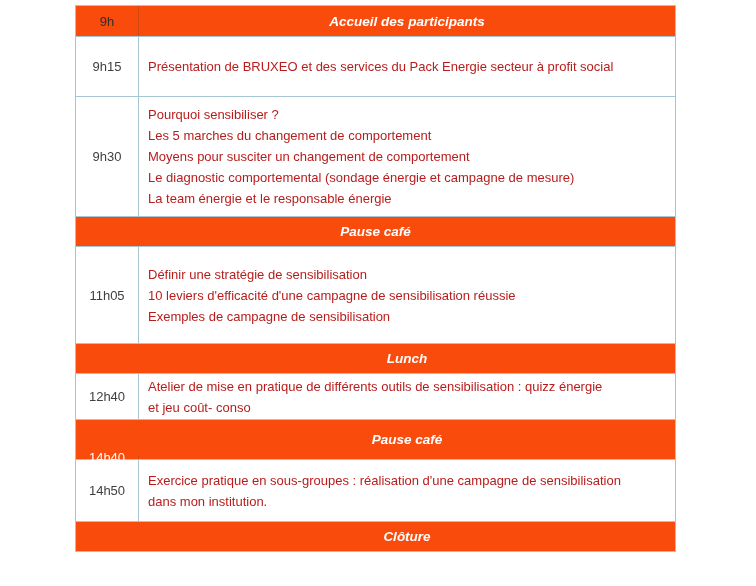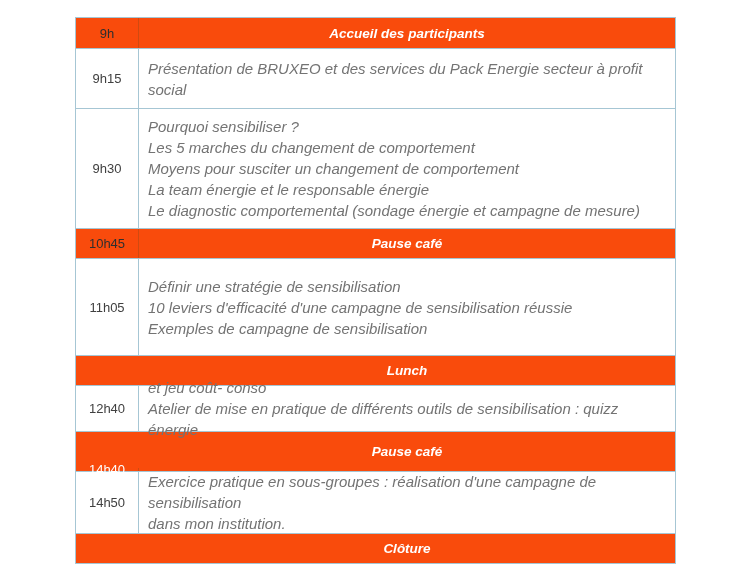--- a/index.html
+++ b/index.html
@@ -2,21 +2,21 @@
 <html><head>
 <meta charset="utf-8">
 <style>
   * { margin: 0; padding: 0; box-sizing: border-box; }
   html, body { width: 756px; height: 586px; background: #ffffff; overflow: hidden; }
   body { font-family: "Liberation Sans", "DejaVu Sans", sans-serif; }
 
   .agenda {
     position: absolute;
     left: 75px;
-    top: 17px;
+    top: 5px;
     width: 601px;
     border: 1px solid #a6c6d4;
   }
 
   .row { display: flex; align-items: stretch; }
   .row + .row { border-top: 1px solid #a6c6d4; }
 
   .cell { display: flex; flex-direction: column; justify-content: center; }
 
   .cell.time {
@@ -25,24 +25,23 @@
     border-right: 1px solid #a6c6d4;
     align-items: center;
     font-size: 13px;
     color: #404040;
     text-align: center;
   }
 
   .cell.desc {
     flex: 1;
     padding: 6px 8px 6px 9px;
-    font-size: 15px;
-    color: #737373;
+    font-size: 13px;
+    color: #b91c1c;
     line-height: 21px;
-    font-style: italic;
   }
 
   .row.break { background: #f94b0c; }
   .row.break .cell.time { border-right-color: #d04a10; }
   .row.break .cell.label {
     flex: 1;
     align-items: center;
     text-align: right;
     font-size: 13.5px;
     font-weight: bold;
@@ -69,49 +68,48 @@
       <div>Présentation de BRUXEO et des services du Pack Energie secteur à profit social</div>
     </div>
   </div>
 
   <div class="row session" style="height:120px">
     <div class="cell time">9h30</div>
     <div class="cell desc">
       <div>Pourquoi sensibiliser ?</div>
       <div>Les 5 marches du changement de comportement</div>
       <div>Moyens pour susciter un changement de comportement</div>
+      <div>Le diagnostic comportemental (sondage énergie et campagne de mesure)</div>
       <div>La team énergie et le responsable énergie</div>
-      <div>Le diagnostic comportemental (sondage énergie et campagne de mesure)</div>
     </div>
   </div>
 
   <div class="row break time-dark" style="height:30px">
-    <div class="cell time">10h45</div>
     <div class="cell label">Pause café</div>
   </div>
 
   <div class="row session" style="height:97px">
     <div class="cell time">11h05</div>
     <div class="cell desc">
       <div>Définir une stratégie de sensibilisation</div>
       <div>10 leviers d'efficacité d'une campagne de sensibilisation réussie</div>
       <div>Exemples de campagne de sensibilisation</div>
     </div>
   </div>
 
   <div class="row break time-light" style="height:30px">
     <div class="cell time">12h15</div>
     <div class="cell label">Lunch</div>
   </div>
 
   <div class="row session" style="height:46px">
     <div class="cell time">12h40</div>
     <div class="cell desc">
+      <div>Atelier de  mise en pratique  de différents outils de sensibilisation : quizz énergie</div>
       <div>et jeu coût- conso</div>
-      <div>Atelier de  mise en pratique  de différents outils de sensibilisation : quizz énergie</div>
     </div>
   </div>
 
   <div class="row break time-light" style="height:40px">
     <div class="cell time">14h40</div>
     <div class="cell label">Pause café</div>
   </div>
 
   <div class="row session" style="height:62px">
     <div class="cell time">14h50</div>

